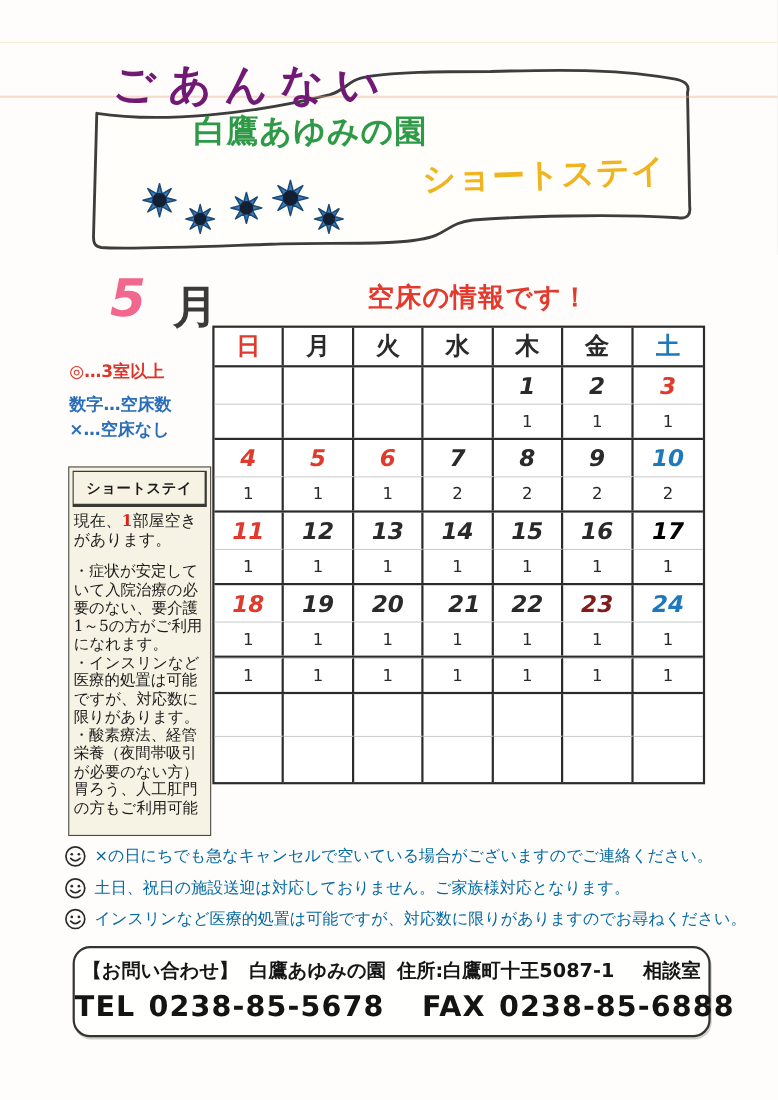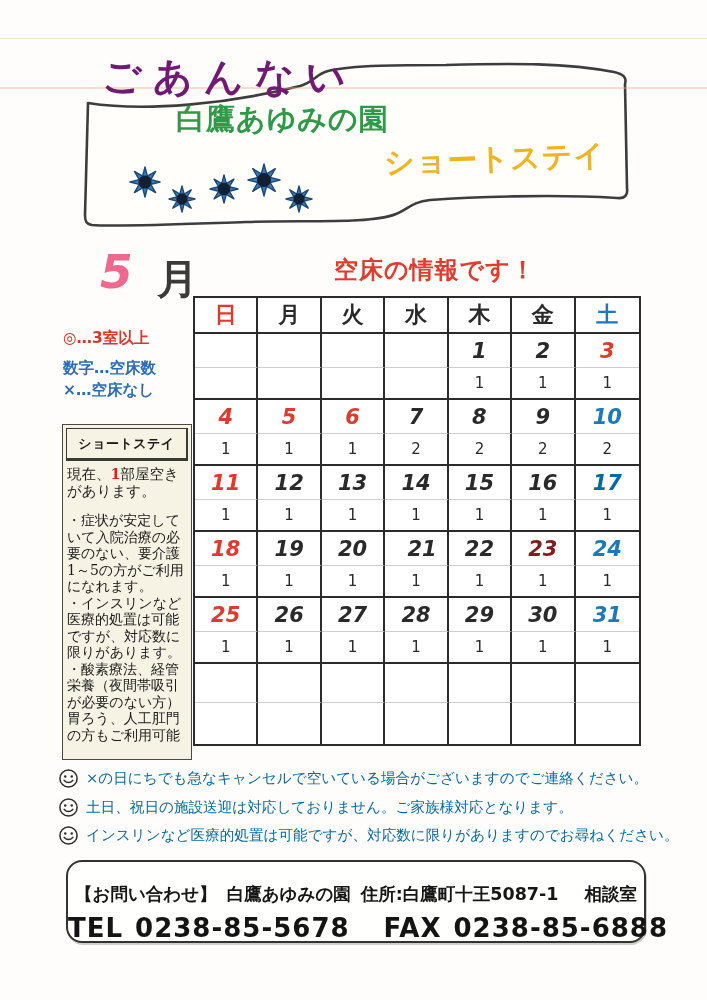--- a/index.html
+++ b/index.html
@@ -78,21 +78,21 @@
   .footnote-2{top:797px;}
   .footnote-3{top:825px;}
   .footnote-text{font-size:14.6px;color:#0369a1;white-space:nowrap;letter-spacing:0;}
 
   
   #contact-box{
     left:66px;top:860px;width:580px;height:83px;box-sizing:border-box;
     border:2.5px solid #33332f;border-radius:16px;background:#fffffe;
     box-shadow:1px 2px 0 rgba(120,120,110,.35);z-index:3;text-align:center;
   }
-  .contact-line1{margin-top:20px;font-size:17.5px;font-weight:700;color:#161616;white-space:nowrap;}
+  .contact-line1{margin-top:8px;font-size:17.5px;font-weight:700;color:#161616;white-space:nowrap;}
   .contact-line1 .gap-s{display:inline-block;width:10px;}
   .contact-line1 .gap-l{display:inline-block;width:26px;}
   .contact-line2{margin-top:7px;font-size:26px;font-weight:600;color:#141414;letter-spacing:1px;white-space:nowrap;}
   .contact-line2 .gap-l{display:inline-block;width:34px;}
   .contact-line2 .numgap{display:inline-block;width:12px;}
 </style>
 </head>
 <body>
 
 <div id="page">
@@ -215,21 +215,21 @@
           </div>
         </div>
         <div class="cal-week">
           <div class="cal-subrow cal-dates">
             <div class="cal-cell cal-date" style="color: rgb(223, 58, 43);">11</div>
             <div class="cal-cell cal-date" style="color: rgb(42, 42, 42);">12</div>
             <div class="cal-cell cal-date" style="color: rgb(42, 42, 42);">13</div>
             <div class="cal-cell cal-date" style="color: rgb(42, 42, 42);">14</div>
             <div class="cal-cell cal-date" style="color: rgb(42, 42, 42);">15</div>
             <div class="cal-cell cal-date" style="color: rgb(42, 42, 42);">16</div>
-            <div class="cal-cell cal-date" style="color: #0369a1;">17</div>
+            <div class="cal-cell cal-date" style="color: #000000;">17</div>
           </div>
           <div class="cal-subrow cal-values">
             <div class="cal-cell cal-value">1</div>
             <div class="cal-cell cal-value">1</div>
             <div class="cal-cell cal-value">1</div>
             <div class="cal-cell cal-value">1</div>
             <div class="cal-cell cal-value">1</div>
             <div class="cal-cell cal-value">1</div>
             <div class="cal-cell cal-value">1</div>
           </div>
@@ -248,29 +248,20 @@
             <div class="cal-cell cal-value">1</div>
             <div class="cal-cell cal-value">1</div>
             <div class="cal-cell cal-value">1</div>
             <div class="cal-cell cal-value">1</div>
             <div class="cal-cell cal-value">1</div>
             <div class="cal-cell cal-value">1</div>
             <div class="cal-cell cal-value">1</div>
           </div>
         </div>
         <div class="cal-week">
-          <div class="cal-subrow cal-dates">
-            <div class="cal-cell cal-date" style="color: rgb(223, 58, 43);">25</div>
-            <div class="cal-cell cal-date" style="color: rgb(42, 42, 42);">26</div>
-            <div class="cal-cell cal-date" style="color: rgb(42, 42, 42);">27</div>
-            <div class="cal-cell cal-date" style="color: rgb(42, 42, 42);">28</div>
-            <div class="cal-cell cal-date" style="color: rgb(42, 42, 42);">29</div>
-            <div class="cal-cell cal-date" style="color: rgb(42, 42, 42);">30</div>
-            <div class="cal-cell cal-date" style="color: rgb(30, 120, 188);">31</div>
-          </div>
           <div class="cal-subrow cal-values">
             <div class="cal-cell cal-value">1</div>
             <div class="cal-cell cal-value">1</div>
             <div class="cal-cell cal-value">1</div>
             <div class="cal-cell cal-value">1</div>
             <div class="cal-cell cal-value">1</div>
             <div class="cal-cell cal-value">1</div>
             <div class="cal-cell cal-value">1</div>
           </div>
         </div>

